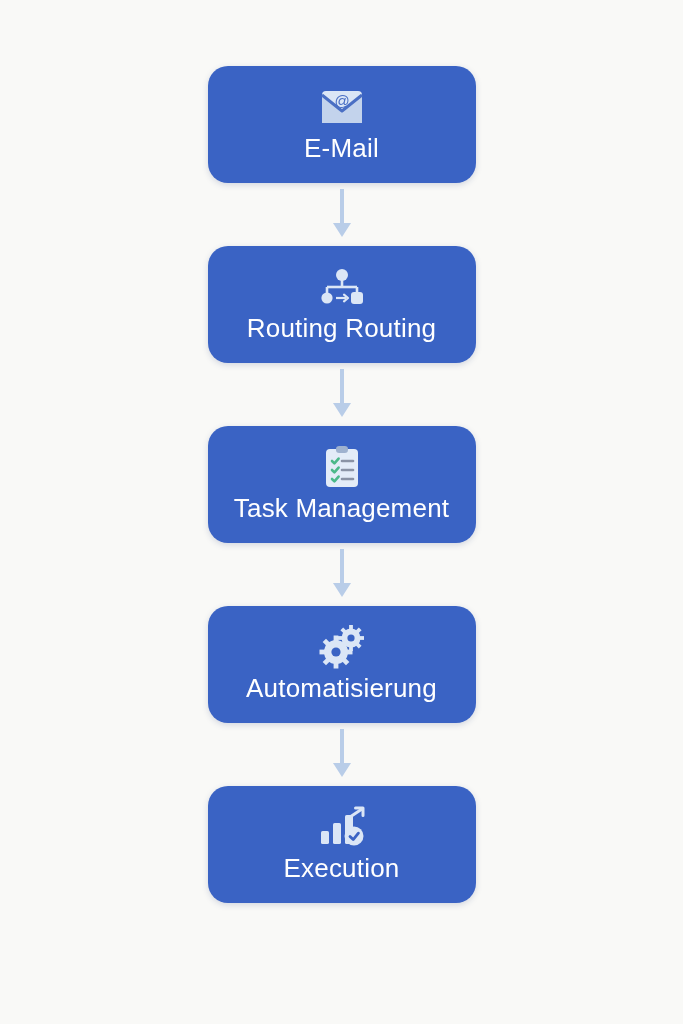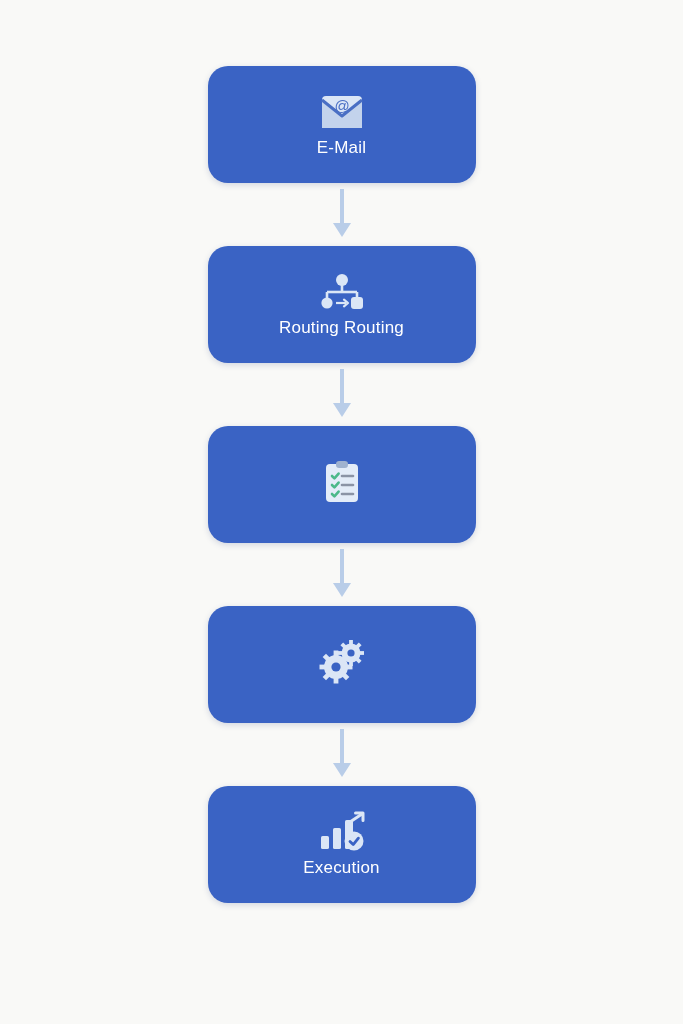--- a/index.html
+++ b/index.html
@@ -46,21 +46,21 @@
     display: flex;
     align-items: center;
     justify-content: center;
     margin-bottom: 6px;
   }
 
   .node-icon svg { display: block; overflow: visible; }
 
   .node-label {
     color: #ffffff;
-    font-size: 17px;
+    font-size: 26px;
     letter-spacing: 0.2px;
     line-height: 1.1;
     text-align: center;
     white-space: nowrap;
   }
 
   .connector {
     width: 28px;
     height: 63px;
     display: flex;
@@ -124,20 +124,21 @@
         <rect x="4" y="4" width="32" height="38" rx="4" fill="#e3ecf8"></rect>
         <rect x="14" y="1" width="12" height="7" rx="3.2" fill="#9fb2cf"></rect>
         <path d="M10 16 L12.4 18.4 L16.6 13.6" fill="none" stroke="#4bb98a" stroke-width="2.6" stroke-linecap="round" stroke-linejoin="round"></path>
         <path d="M10 25 L12.4 27.4 L16.6 22.6" fill="none" stroke="#4bb98a" stroke-width="2.6" stroke-linecap="round" stroke-linejoin="round"></path>
         <path d="M10 34 L12.4 36.4 L16.6 31.6" fill="none" stroke="#4bb98a" stroke-width="2.6" stroke-linecap="round" stroke-linejoin="round"></path>
         <line x1="20" y1="16" x2="31" y2="16" stroke="#8a93a5" stroke-width="2.6" stroke-linecap="round"></line>
         <line x1="20" y1="25" x2="31" y2="25" stroke="#8a93a5" stroke-width="2.6" stroke-linecap="round"></line>
         <line x1="20" y1="34" x2="31" y2="34" stroke="#8a93a5" stroke-width="2.6" stroke-linecap="round"></line>
       </svg>
     </span>
+    <span class="node-label">Task Management</span>
   </div>
 
   <div class="connector">
     <svg width="22" height="52" viewBox="0 0 22 52">
       <line x1="11" y1="0" x2="11" y2="38" stroke="#b9cde8" stroke-width="4"></line>
       <path d="M2 34 L11 48 L20 34 Z" fill="#b9cde8"></path>
     </svg>
   </div>
 
   <div class="node">
@@ -170,20 +171,21 @@
               <rect x="-2.4" y="-16.5" width="4.8" height="6" transform="rotate(45)"></rect>
               <rect x="-2.4" y="10.5" width="4.8" height="6" transform="rotate(45)"></rect>
               <rect x="-16.5" y="-2.4" width="6" height="4.8" transform="rotate(45)"></rect>
               <rect x="10.5" y="-2.4" width="6" height="4.8" transform="rotate(45)"></rect>
             </g>
             <circle r="4.6" fill="#3a63c4"></circle>
           </g>
         </g>
       </svg>
     </span>
+    <span class="node-label">Automatisierung</span>
   </div>
 
   <div class="connector">
     <svg width="22" height="52" viewBox="0 0 22 52">
       <line x1="11" y1="0" x2="11" y2="38" stroke="#b9cde8" stroke-width="4"></line>
       <path d="M2 34 L11 48 L20 34 Z" fill="#b9cde8"></path>
     </svg>
   </div>
 
   <div class="node">

